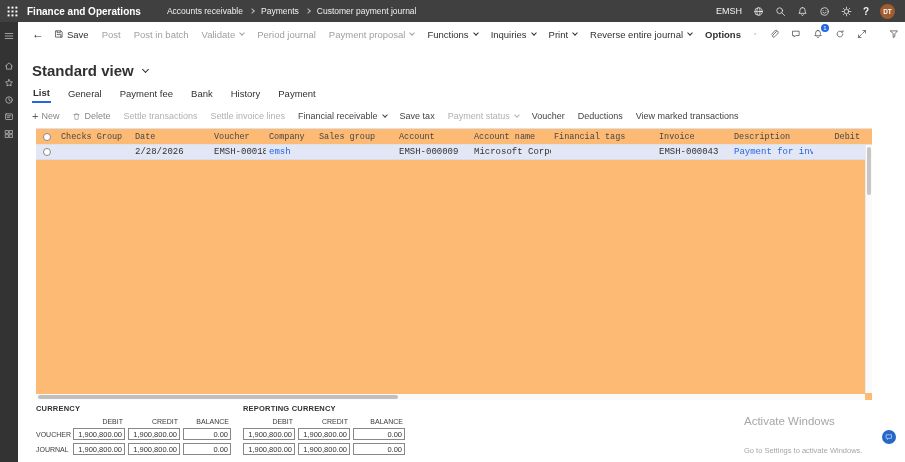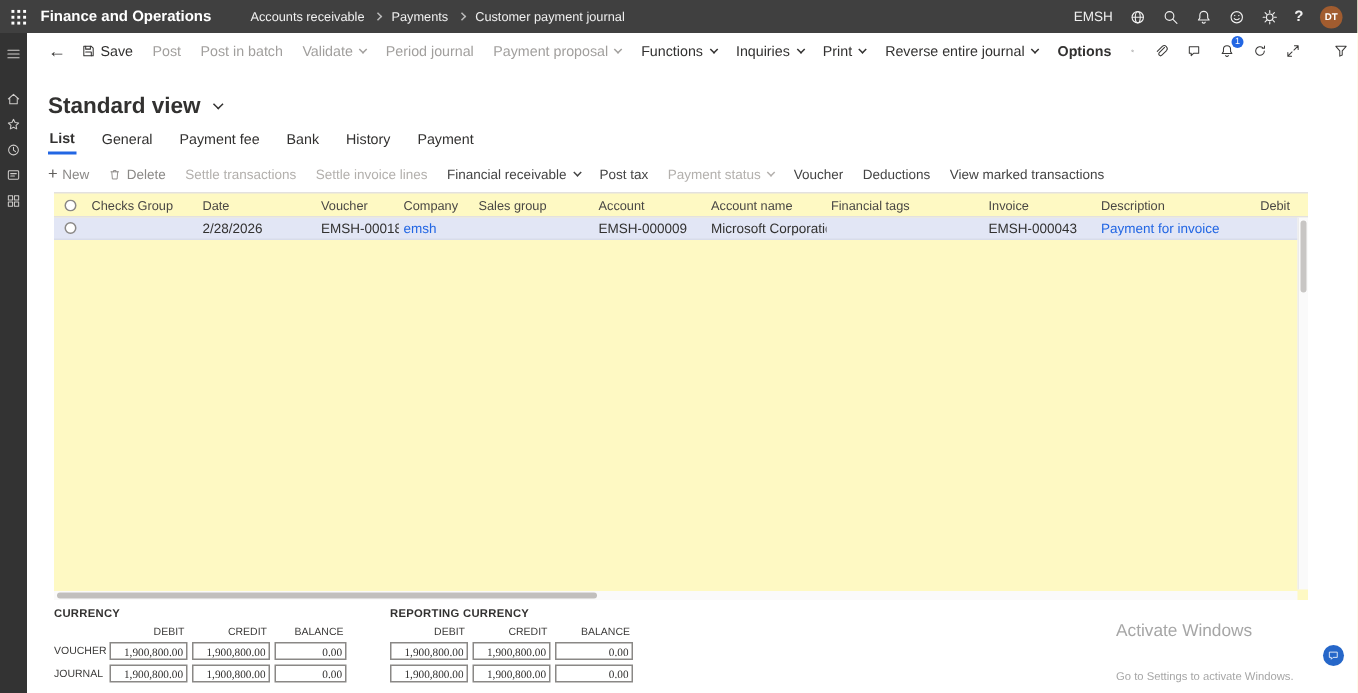--- a/index.html
+++ b/index.html
@@ -55,43 +55,43 @@
   .tab.active{font-weight:700;border-bottom:2px solid #2266e3;}
 
   .grid-toolbar{position:absolute;left:14px;top:86px;display:flex;gap:13px;align-items:center;font-size:9px;height:16px;}
   .gt-item{white-space:nowrap;color:#444;}
   .gt-item.dim{color:#8a8886;}
   .gt-item.disabled{color:#b3b0ad;align-items:center;}
   .plus{font-size:11px;line-height:9px;color:#605e5c;}
   .gt-ic{width:9px;height:9px;color:#8a8886;}
 
   
-  .grid{position:absolute;left:18px;top:106px;width:836px;height:272px;border-top:1px solid #e3e1df;background:#fef9c3;}
+  .grid{position:absolute;left:18px;top:106px;width:836px;height:272px;border-top:1px solid #e3e1df;background:#fdba74;font-family:Liberation Mono, monospace;}
   .ghead{display:flex;height:16px;align-items:center;font-size:8.5px;color:#484644;border-bottom:1px solid #e3e1df;}
   .grow{display:flex;height:15px;align-items:center;font-size:9px;background:#e2e6f5;border-bottom:1px solid #d8dcea;}
   .gc{padding:0 3px;white-space:nowrap;overflow:hidden;}
   .w-sel{width:22px;display:flex;justify-content:center;}
   .w0{width:74px}.w1{width:79px}.w2{width:55px}.w3{width:50px}.w4{width:80px}.w5{width:75px}
   .w6{width:80px}.w7{width:105px}.w8{width:75px}.w9{width:82px}
   .w10{flex:1;text-align:right;padding-right:12px;}
   .radio{width:8px;height:8px;border:1px solid #8a8886;border-radius:50%;background:#fff;}
   .link{color:#2266e3;}
   .vtrack{position:absolute;right:0;top:16px;bottom:7px;width:7px;border-left:1px solid #ececec;background:#fafafa;}
   .vthumb{position:absolute;left:1px;right:1px;top:2px;height:48px;background:#c8c6c4;border-radius:3px;}
   .htrack{position:absolute;left:0;bottom:0;height:6px;right:7px;background:#fafafa;}
   .hthumb{position:absolute;left:2px;top:1px;width:360px;height:4px;background:#c1bfbd;border-radius:2px;}
 
   
-  .totals{position:absolute;left:18px;top:382px;display:flex;gap:29px;}
+  .totals{position:absolute;left:18px;top:382px;display:flex;gap:12px;}
   .tgroup-title{font-size:7.5px;font-weight:700;margin-bottom:5px;letter-spacing:.2px;}
   .tgrid{display:grid;grid-template-columns:34px 52px 52px 48px;column-gap:3px;row-gap:3px;align-items:center;}
   .tgrid.noLabel{grid-template-columns:52px 52px 52px;}
   .thead{font-size:7px;text-align:right;padding-right:2px;color:#3b3a39;}
   .tlabel{font-size:7px;color:#3b3a39;}
-  .tin{height:12px;border:1px solid #8a8886;background:#fff;font-size:7.5px;text-align:right;padding:0 2px;width:100%;font-family:Liberation Serif, serif;color:#323130;}
+  .tin{height:12px;border:1px solid #8a8886;background:#fff;font-size:7.5px;text-align:right;padding:0 2px;width:100%;font-family:Liberation Sans, sans-serif;color:#323130;}
 
   .watermark{position:absolute;left:726px;top:393px;color:#a6a6a6;}
   .wm1{font-size:11.5px;}
   .wm2{font-size:7.5px;margin-top:19px;}
 
   .float-btn{position:absolute;left:864px;top:408px;width:14px;height:14px;border-radius:50%;background:#2667c9;color:#fff;display:flex;align-items:center;justify-content:center;}
   .fb-ic{width:8px;height:8px;}
 </style>
 </head>
 <body>
@@ -283,21 +283,21 @@
       <span>Settle transactions</span>
     </button>
     <button class="gt-item disabled">
       <span>Settle invoice lines</span>
     </button>
     <button class="gt-item">
       <span>Financial receivable</span>
       <span class="chev"></span>
     </button>
     <button class="gt-item">
-      <span>Post tax</span>
+      <span>Save tax</span>
     </button>
     <button class="gt-item disabled">
       <span>Payment status</span>
       <span class="chev"></span>
     </button>
     <button class="gt-item">
       <span>Voucher</span>
     </button>
     <button class="gt-item">
       <span>Deductions</span>

